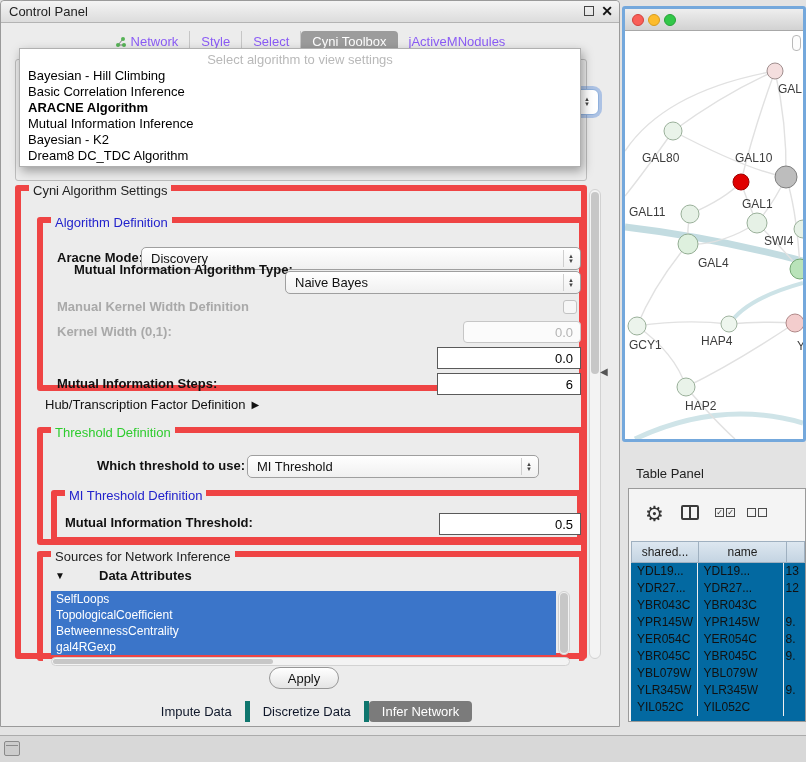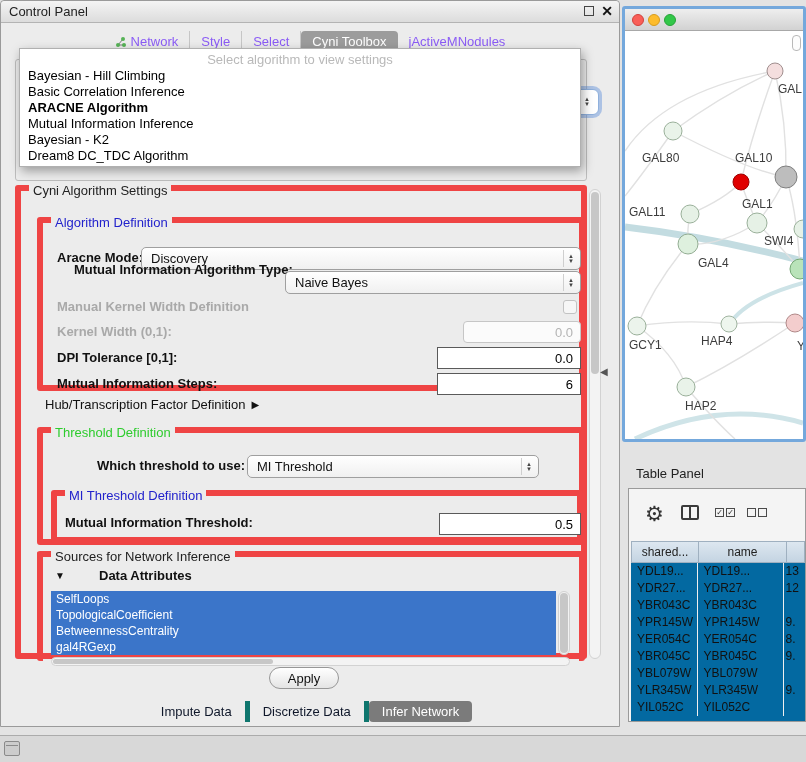--- a/index.html
+++ b/index.html
@@ -196,21 +196,20 @@
             <span>▼</span>
           </span>
       </div>
 
       <span class="flabel dim" style="left:14px;top:73px;">Manual Kernel Width Definition</span>
       <span class="checkbox" style="left:520px;top:77px;"></span>
 
       <span class="flabel dim" style="left:14px;top:98px;">Kernel Width (0,1):</span>
       <div class="tinput disabled" style="left:420px;top:98px;width:118px;">0.0</div>
 
-      <span class="flabel" style="left:14px;top:124px;">DPI Tolerance [0,1]:</span>
       <div class="tinput" style="left:394px;top:124px;width:144px;">0.0</div>
 
       <span class="flabel" style="left:14px;top:150px;">Mutual Information Steps:</span>
       <div class="tinput" style="left:394px;top:150px;width:144px;">6</div>
     </div>
 
     <div class="section-head" style="left:24px;top:206px;">
       <span>Hub/Transcription Factor Definition</span>
       <span class="tri">▶</span>
     </div>

